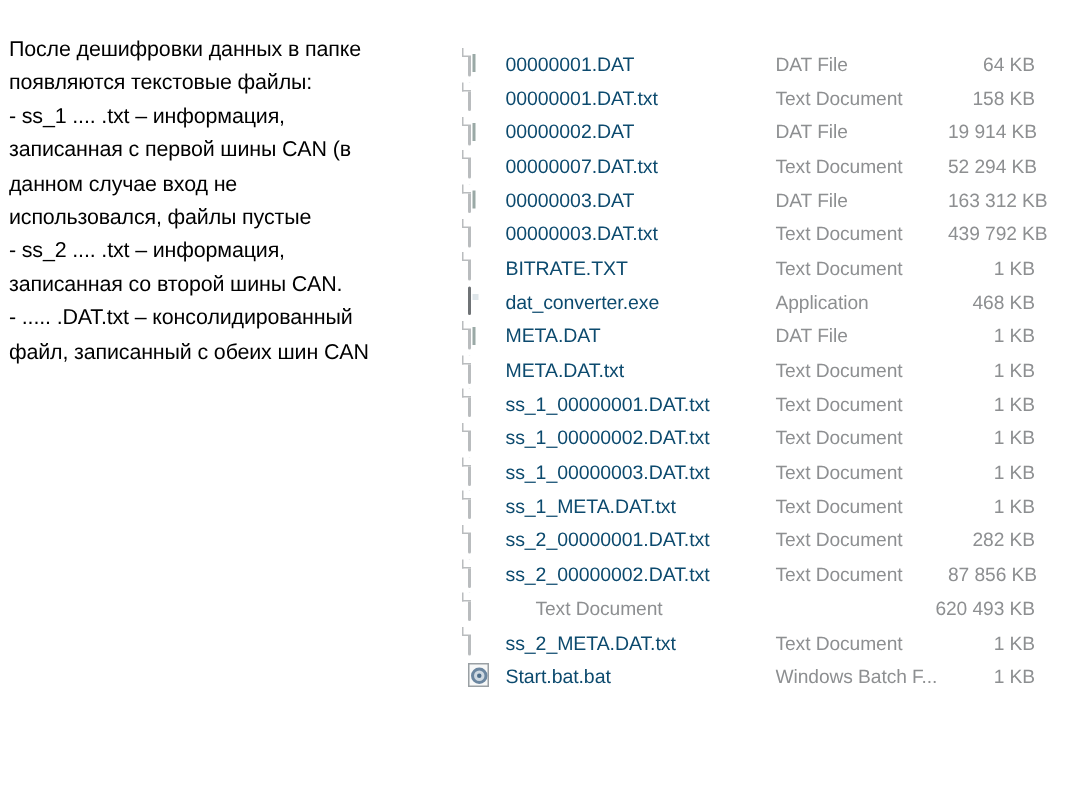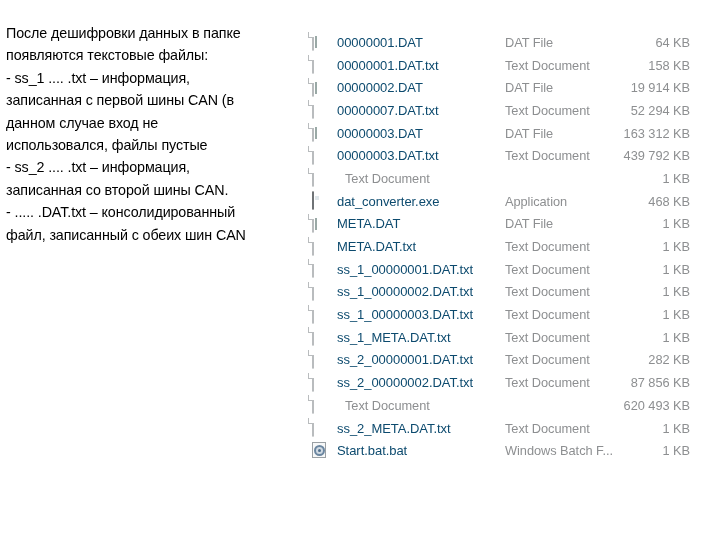--- a/index.html
+++ b/index.html
@@ -180,21 +180,21 @@
     width: 160px;
     color: #0c4a6e;
     font-size: 13px;
     white-space: nowrap;
     overflow: hidden;
     letter-spacing: -0.05px;
   }
   .file-type {
     flex: 0 0 auto;
     width: 115px;
-    margin-left: 8px;
+    margin-left: 20px;
     color: #8d8f91;
     font-size: 12.8px;
     white-space: nowrap;
     overflow: hidden;
     letter-spacing: -0.05px;
   }
   .file-size {
     flex: 1 1 auto;
     text-align: right;
     padding-right: 20px;
@@ -252,20 +252,21 @@
       <span class="file-size">163 312 KB</span>
     </div>
     <div class="file-row">
       <span class="file-icon"><span class="ico-page ico-txt"><span class="lines"></span></span></span>
       <span class="file-name">00000003.DAT.txt</span>
       <span class="file-type">Text Document</span>
       <span class="file-size">439 792 KB</span>
     </div>
     <div class="file-row">
       <span class="file-icon"><span class="ico-page ico-txt"><span class="lines"></span></span></span>
+      <span class="file-name">BITRATE.TXT</span>
       <span class="file-type">Text Document</span>
       <span class="file-size">1 KB</span>
     </div>
     <div class="file-row">
       <span class="file-icon"><span class="ico-exe"><span class="titlebar"></span><span class="screen"></span></span></span>
       <span class="file-name">dat_converter.exe</span>
       <span class="file-type">Application</span>
       <span class="file-size">468 KB</span>
     </div>
     <div class="file-row">

